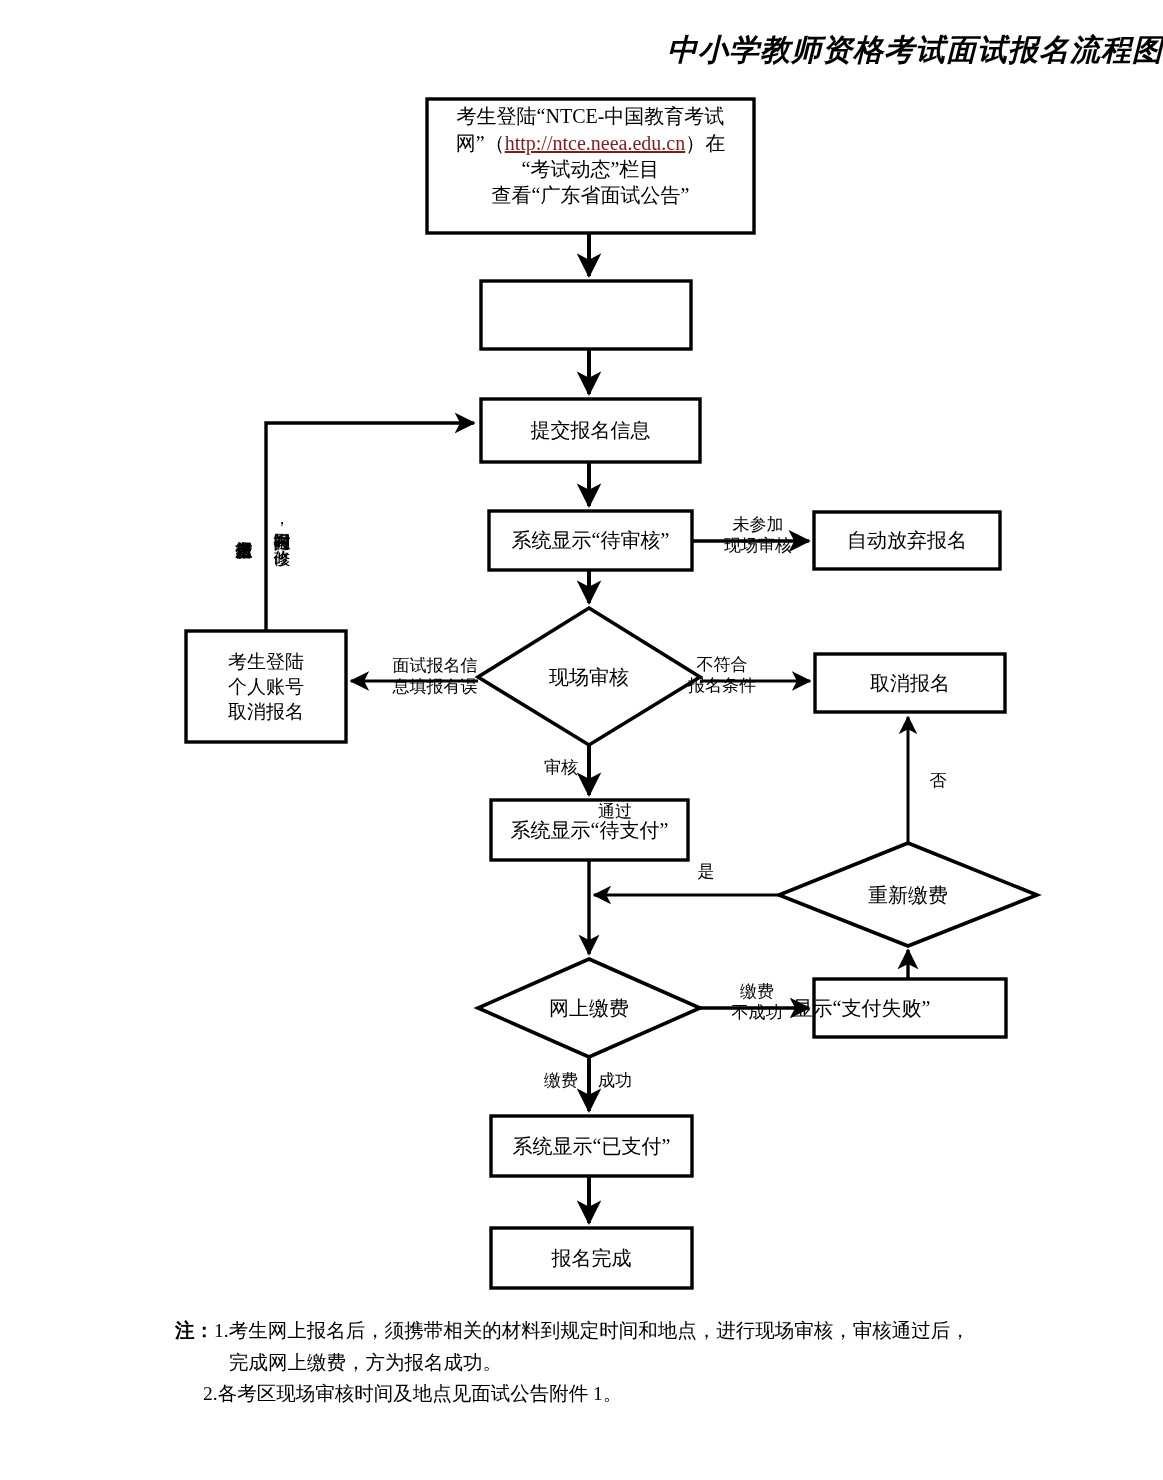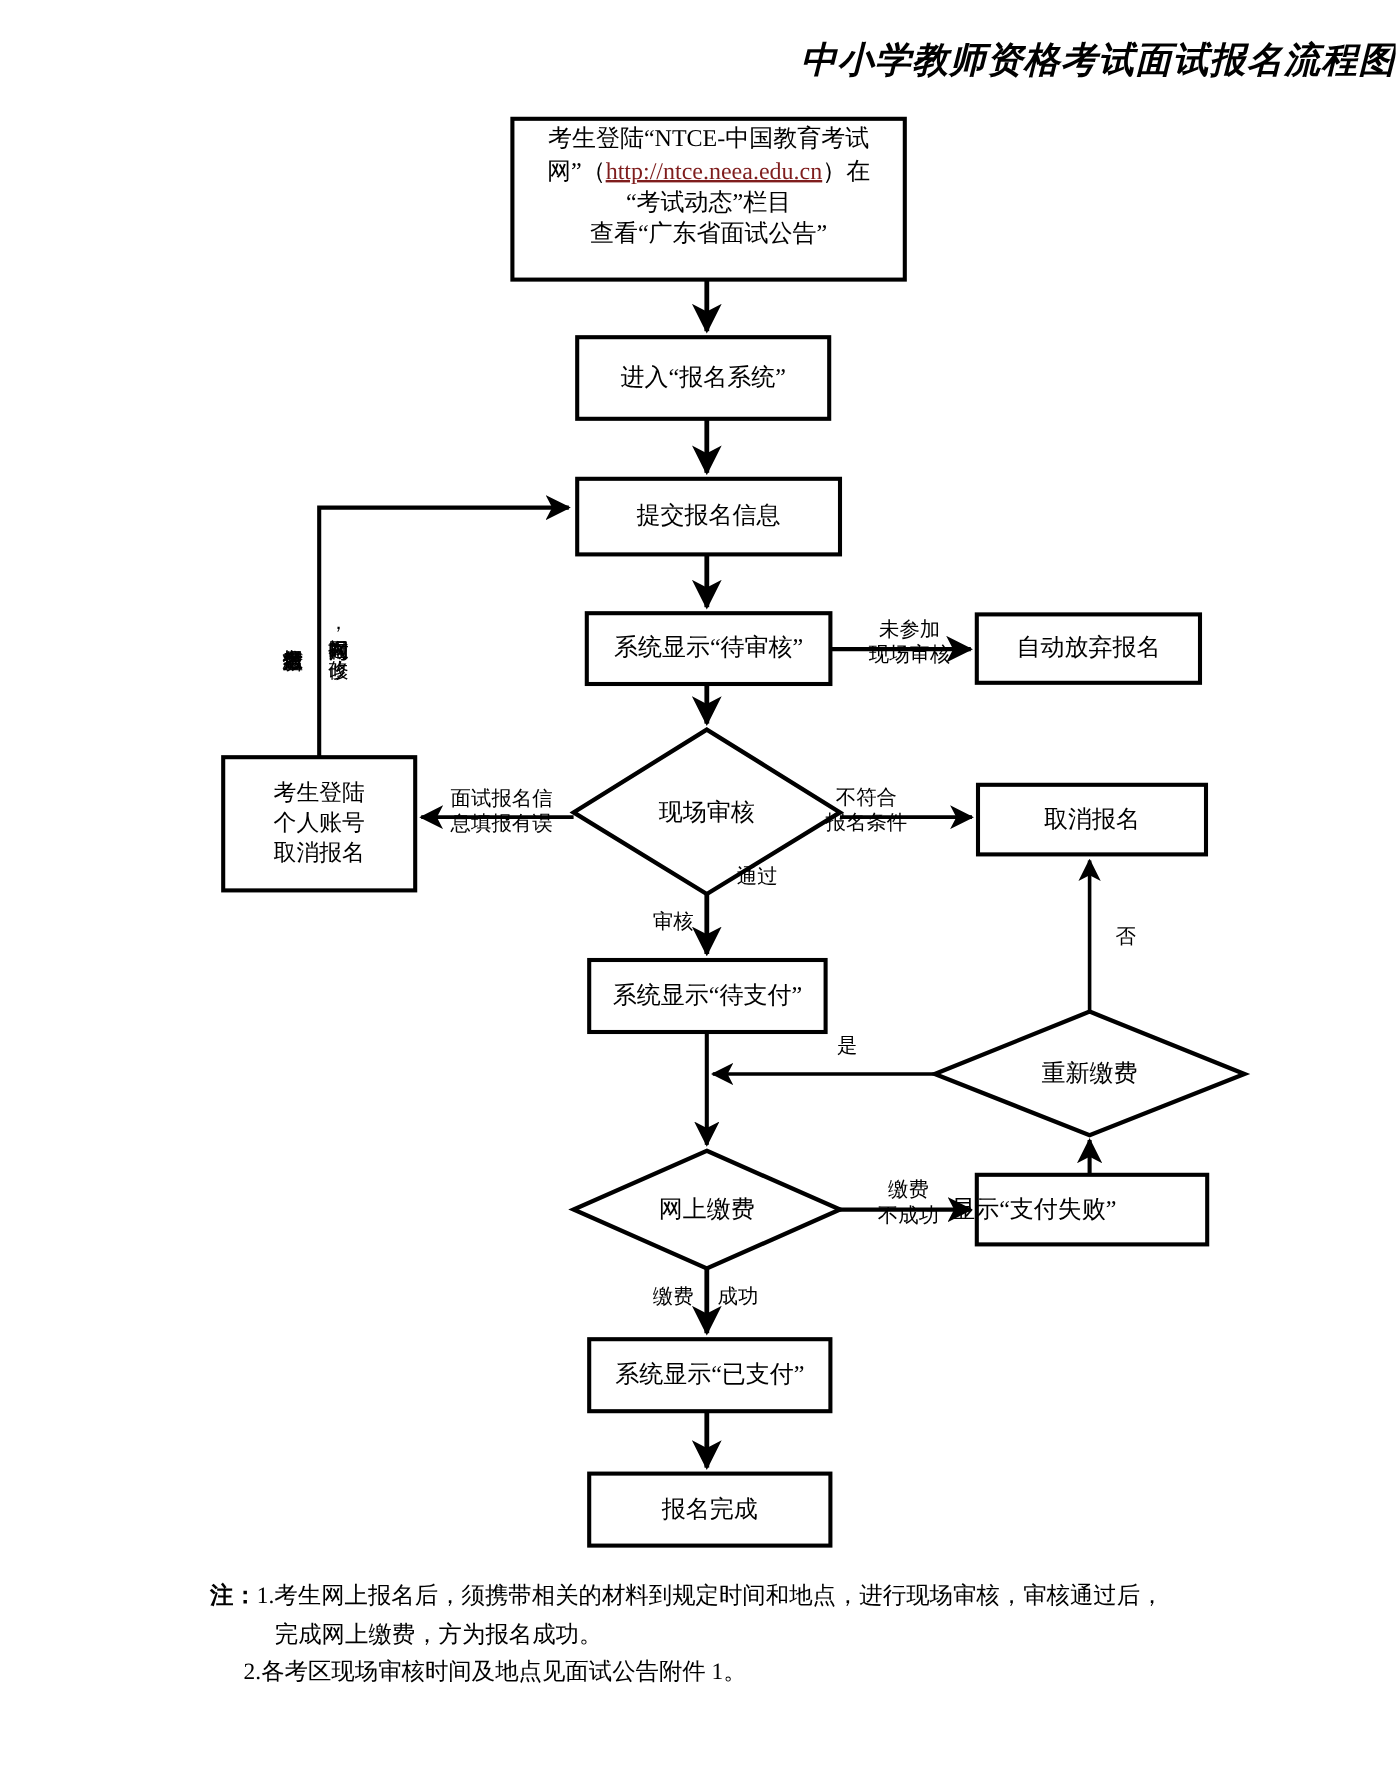--- a/index.html
+++ b/index.html
@@ -88,21 +88,20 @@
     <div style="padding:0 8px;">
       <div>考生登陆“NTCE-中国教育考试</div>
       <div>
         <span>网”（</span><a class="lnk" href="#">http://ntce.neea.edu.cn</a><span>）在</span>
       </div>
       <div>“考试动态”栏目</div>
       <div>查看“广东省面试公告”</div>
     </div>
   </div>
 
-  <div class="nodetext" style="left:481px;top:281px;width:210px;height:68px;">进入“报名系统”</div>
 
   <div class="nodetext" style="left:489px;top:511px;width:203px;height:59px;">系统显示“待审核”</div>
 
   <div class="nodetext" style="left:481px;top:399px;width:219px;height:63px;">提交报名信息</div>
 
   <div class="nodetext" style="left:814px;top:512px;width:186px;height:57px;">自动放弃报名</div>
 
   <div class="nodetext" style="left:499px;top:648px;width:180px;height:58px;">现场审核</div>
 
   <div class="nodetext small" style="left:186px;top:631px;width:160px;height:111px;white-space:pre-line;">考生登陆
@@ -119,28 +118,28 @@
 
   <div class="nodetext" style="left:778px;top:979px;width:167px;height:58px;">显示“支付失败”</div>
 
   <div class="nodetext" style="left:491px;top:1116px;width:201px;height:60px;">系统显示“已支付”</div>
 
   <div class="nodetext" style="left:491px;top:1228px;width:201px;height:60px;">报名完成</div>
 
   <div class="edgelabel" style="left:708px;top:514px;width:100px;">未参加
 现场审核</div>
 
-  <div class="edgelabel" style="left:360px;top:655px;width:116px;">面试报名信
+  <div class="edgelabel" style="left:377px;top:655px;width:116px;">面试报名信
 息填报有误</div>
 
   <div class="edgelabel" style="left:670px;top:654px;width:104px;">不符合
 报名条件</div>
 
   <div class="edgelabel" style="left:528px;top:757px;width:50px;text-align:right;">审核</div>
-  <div class="edgelabel" style="left:598px;top:720px;width:50px;text-align:right;">通过</div>
+  <div class="edgelabel" style="left:598px;top:801px;width:50px;text-align:left;">通过</div>
 
   <div class="edgelabel" style="left:686px;top:861px;width:40px;">是</div>
 
   <div class="edgelabel" style="left:918px;top:770px;width:40px;">否</div>
 
   <div class="edgelabel" style="left:707px;top:981px;width:100px;">缴费
 不成功</div>
 
   <div class="edgelabel" style="left:528px;top:1070px;width:50px;text-align:right;">缴费</div>
   <div class="edgelabel" style="left:598px;top:1070px;width:50px;text-align:left;">成功</div>

